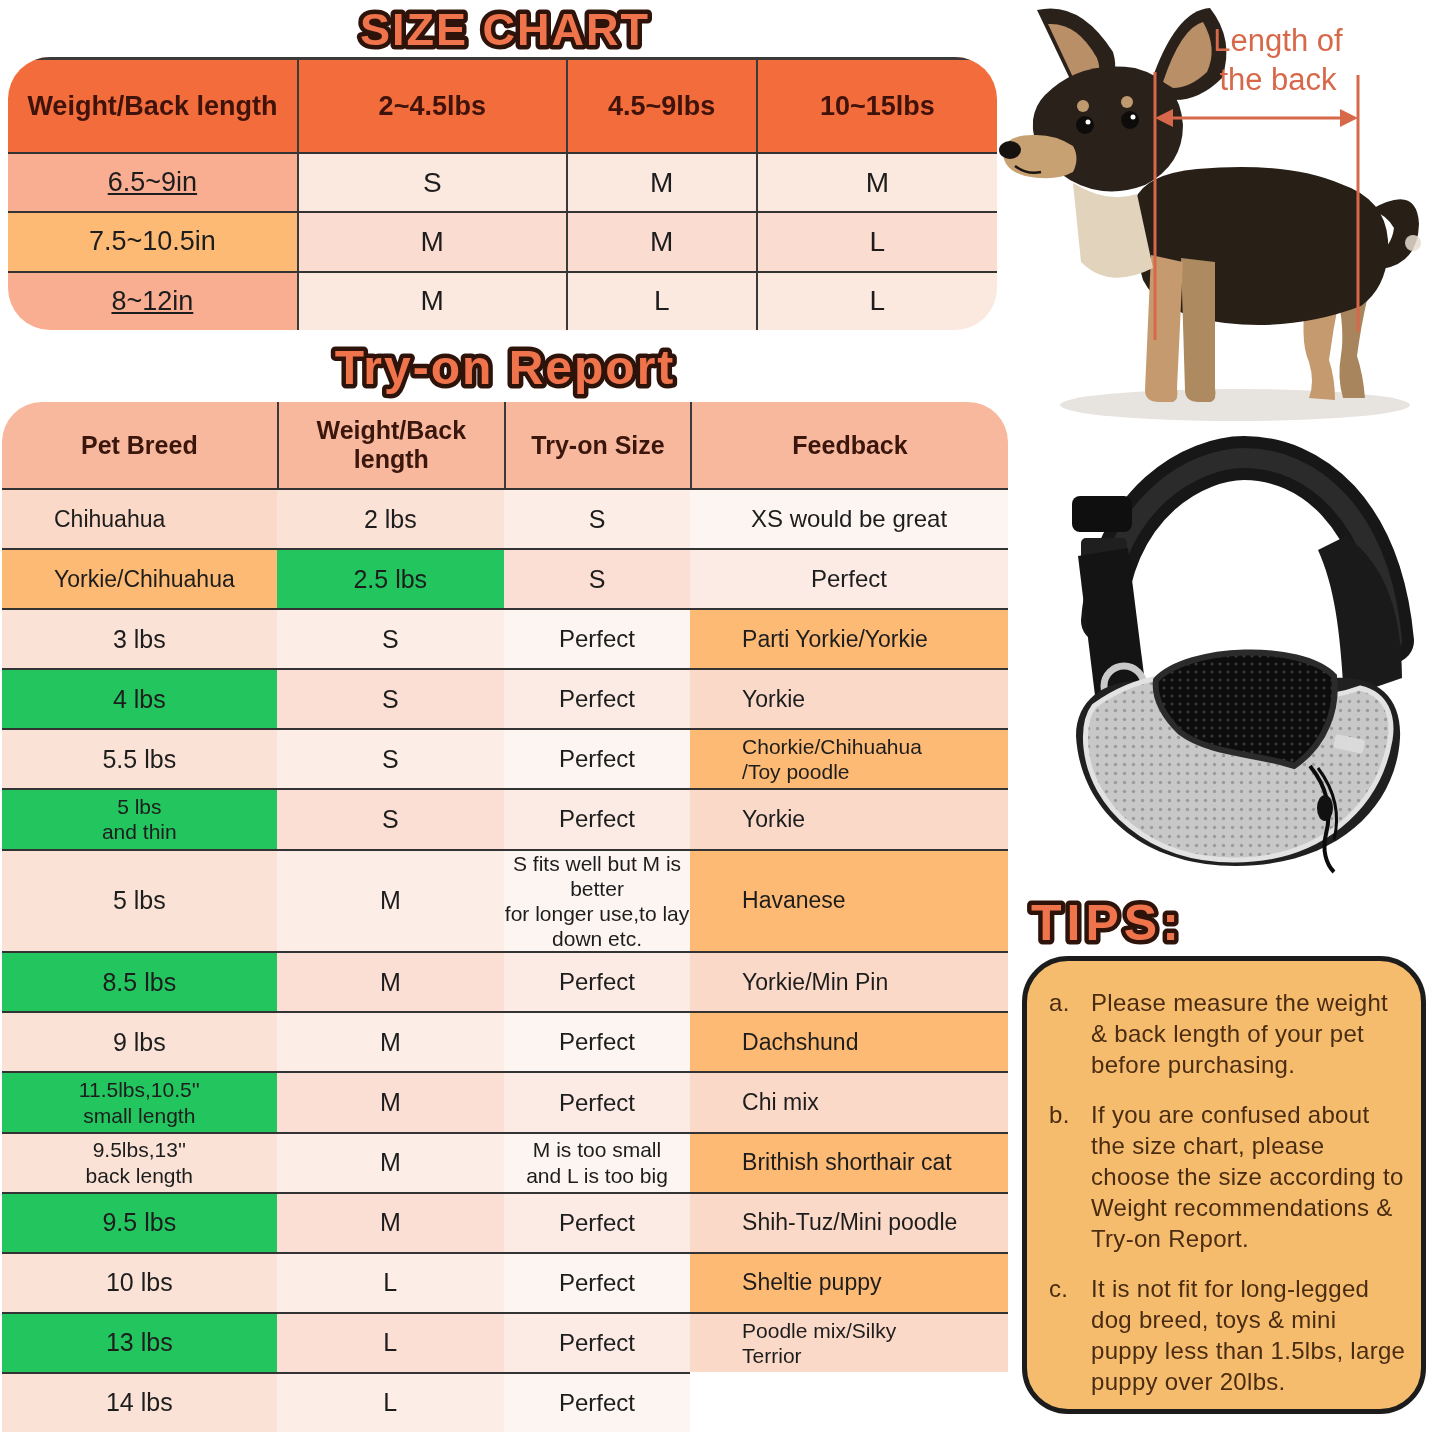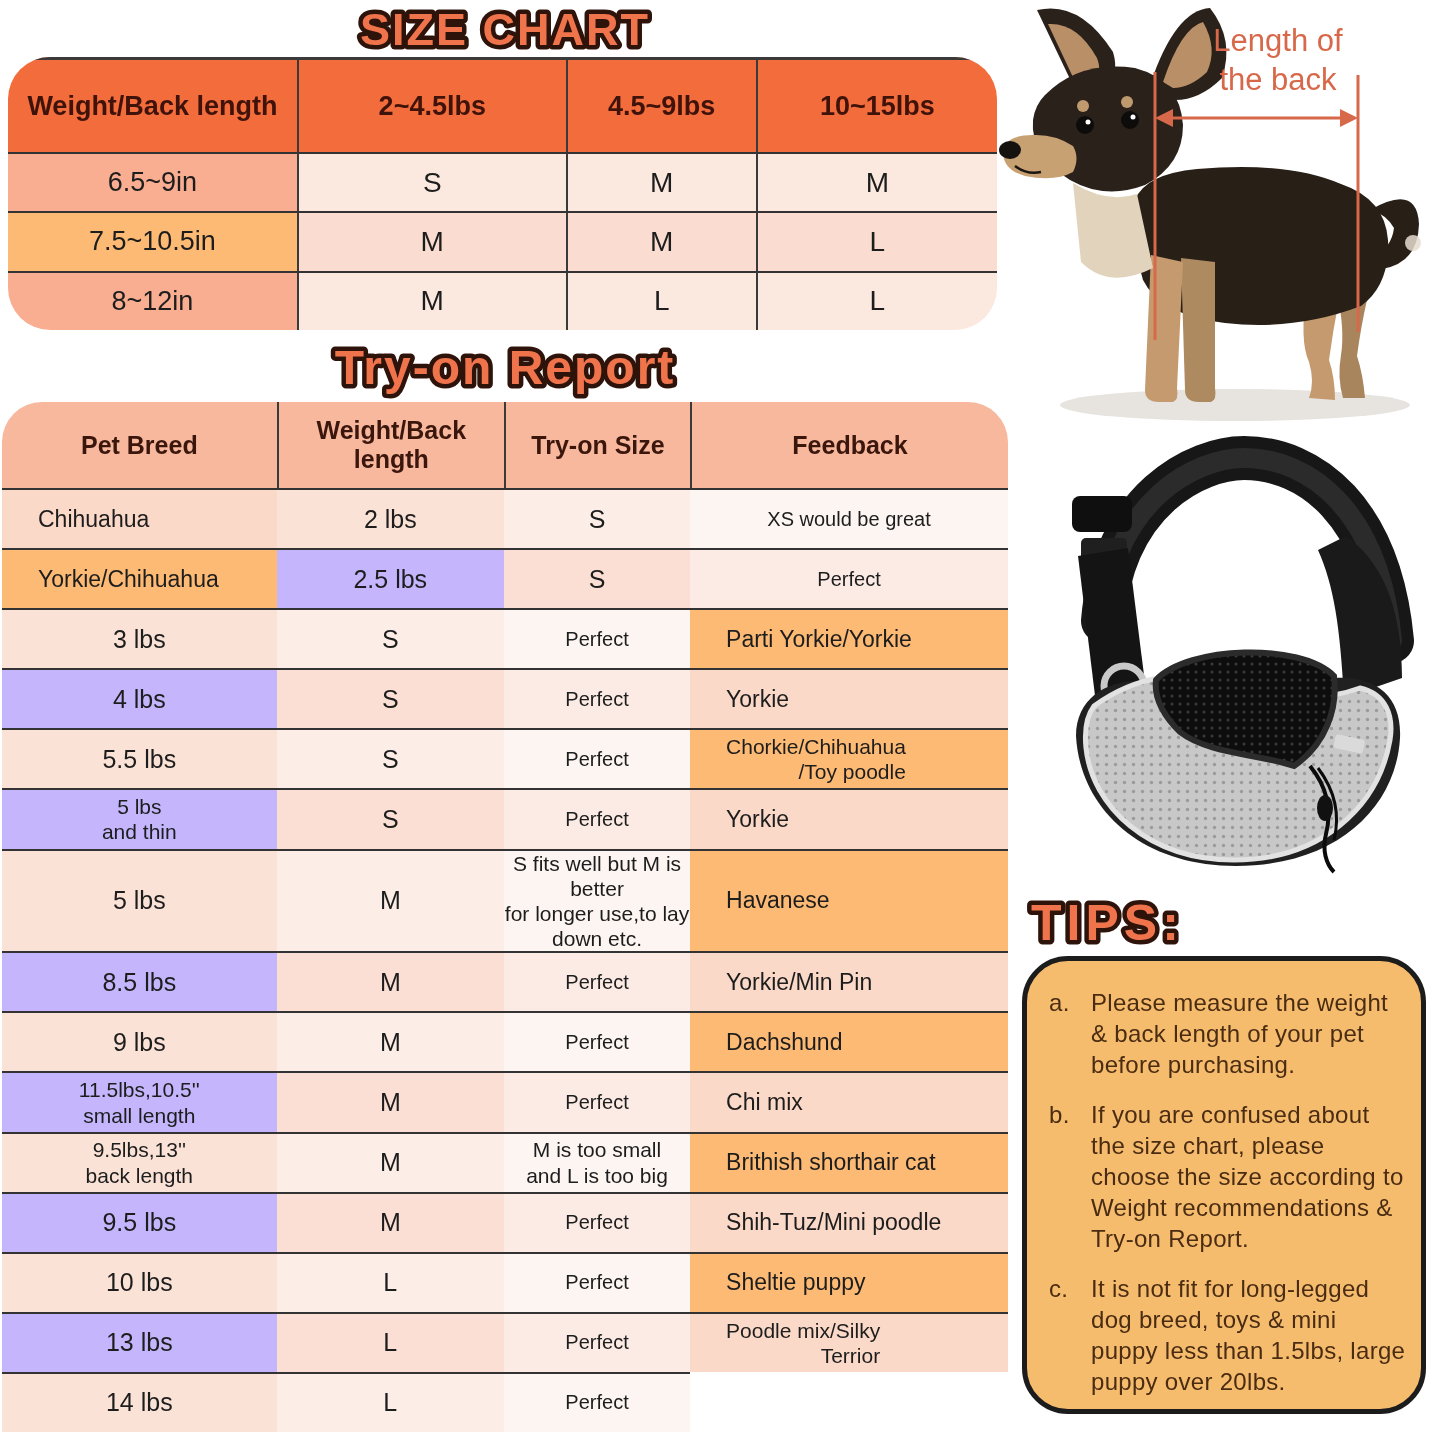--- a/index.html
+++ b/index.html
@@ -24,41 +24,41 @@
   .bl{border-left:2px solid #3a3a3a;}
   .bt{border-top:2px solid #333333;}
 
   
   .size-table{position:absolute;left:8px;top:57px;width:989px;height:273px;
     display:grid;grid-template-columns:29.2% 27.2% 19.2% 24.4%;
     grid-template-rows:95px 1fr 1fr 1fr;border-radius:42px;overflow:hidden;}
   .size-table .hdr{background:#F26C3C;font-weight:bold;font-size:27px;color:#3F120A;
     border-top:3px solid #3a3a3a;}
   .size-table .lbl{font-size:27px;}
-  .size-table .r0 .x, .size-table .cell.lbl.p0{background:#F9AE92;}
+  .size-table .r0 .x, .size-table .cell.lbl.p0{background:#F9AE92;text-decoration:underline;}
   .size-table .lbl.p0{background:#F9AE92;}
   .size-table .lbl.p1{background:#fdba74;}
   .size-table .dat{font-size:28px;}
   .size-table .dat.p0{background:#FBE9E0;}
   .size-table .dat.p1{background:#FADDD0;}
 
   
   .tryon-table{position:absolute;left:2px;top:402px;width:1006px;height:1030px;
     display:grid;grid-template-columns:27.3% 22.6% 18.5% 31.6%;
     grid-template-rows:86px repeat(15,1fr);
     border-radius:40px 40px 0 0;overflow:hidden;border-bottom:3px solid #303030;}
   .tryon-table .hdr{background:#F8B89E;font-weight:bold;font-size:25px;color:#3A160C;}
   .tryon-table .hdr.bl{border-left:2px solid #3a3a3a;}
   .tryon-table .cell{font-size:25px;}
-  .tryon-table .breed{justify-content:flex-start;text-align:right;padding-left:36px;font-size:23px;}
-  .tryon-table .fb{font-size:20px;}
+  .tryon-table .breed{justify-content:flex-start;text-align:left;padding-left:52px;font-size:23px;}
+  .tryon-table .fb{font-size:24px;}
   .tryon-table .two-line{font-size:21px;line-height:1.2;}
   .p0.c0{background:#FBD9C8;} .p0.c1{background:#FBE2D6;}
   .p0.c2{background:#FCEEE7;} .p0.c3{background:#FDF5F2;}
-  .p1.c0{background:#fdba74;} .p1.c1{background:#c4b5fd;}
+  .p1.c0{background:#fdba74;} .p1.c1{background:#22c55e;}
   .p1.c2{background:#FBDFD4;} .p1.c3{background:#FCEBE4;}
 
   
   .dog-fig{position:absolute;left:985px;top:0;width:460px;height:432px;}
   .dog-fig svg{position:absolute;left:0;top:0;}
   .measure-label{position:absolute;left:198px;top:22px;width:190px;text-align:center;
     font-size:31px;line-height:1.25;color:#D8684A;white-space:pre-line;}
 
   
   .bag-fig{position:absolute;left:1048px;top:436px;width:380px;height:448px;}

